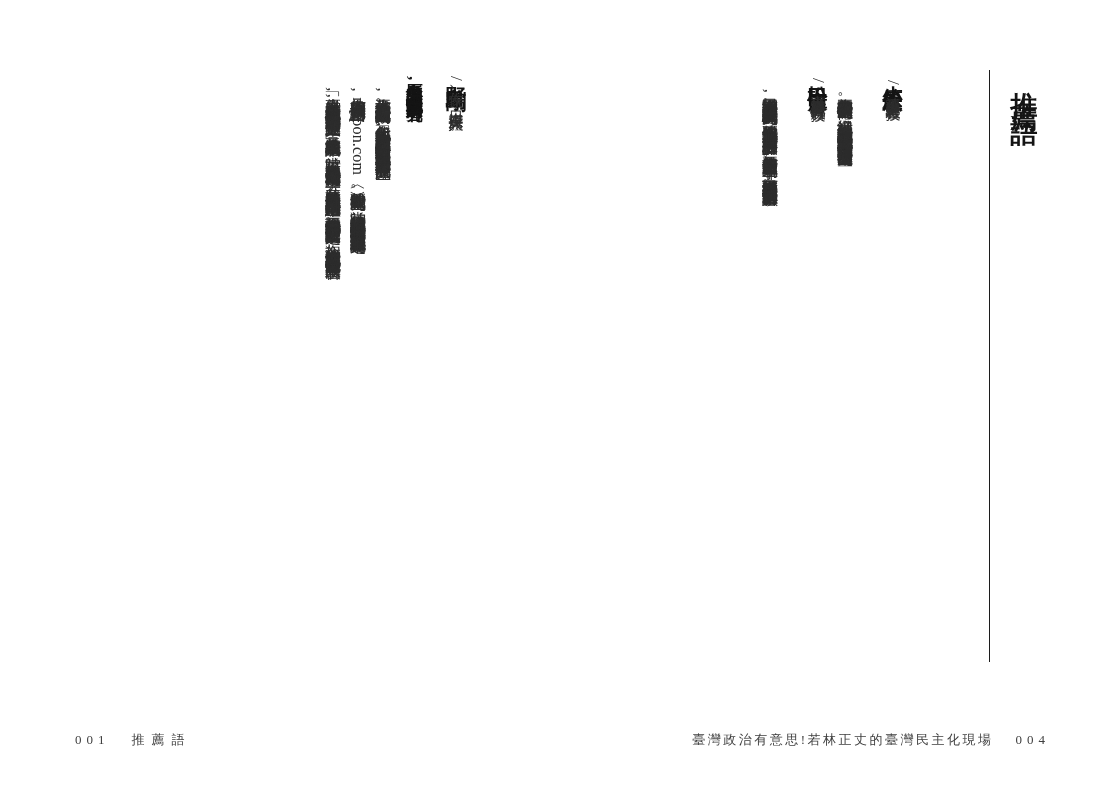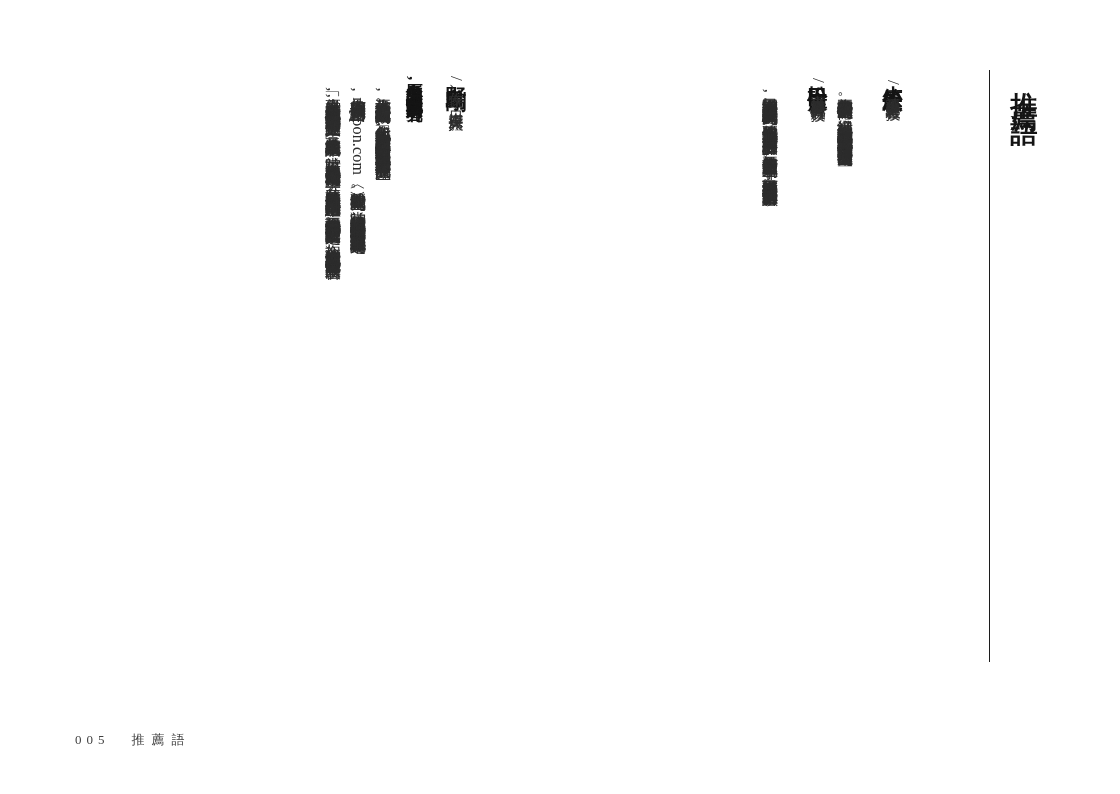--- a/index.html
+++ b/index.html
@@ -126,33 +126,36 @@
 
   <div class="page left-half">
     <div class="v-flow left-flow">
       <div class="author-line"><span class="author-name big">野島剛</span><span class="slash">/</span><span class="affiliation">作家、日本資深媒體人</span></div>
       <h2 class="sub-heading">歷史的見證者,同時也是當事人的研究者</h2>
       <p class="body-par">本書作者若林正丈,在臺灣政治研究領域樹立了不可動搖里程碑的人物。自一九七〇年代起,即日本社會普遍對臺灣「麻木」般冷漠的時期,若林便作為日本學界幾乎唯一的臺灣政治研究者,與被稱為「黨外」的民主化運動人士交流,並和臺灣政治的民主化進程一同前行,開展他的研究人生。</p>
       <p class="body-par">本書的內容框架,源自多語言網站 nippon.com 連載的〈我的臺灣研究人生〉。當時,我擔任該網站的總編輯,曾親自邀請若林先生撰寫這個專欄,因為我深信,他的親身經歷值得被記錄在歷史之中。</p>
       <p class="body-par">「身為研究者,能在人生精力最充沛的時期,恰逢臺灣現代社會邁向自由與民主的『最好的時光』,這是莫大的幸運。」這是若林先生在本書後記中的一段話。當時,不僅日本人,即便是臺灣人自己要研究臺灣政治都極為困難。而若林,幾乎是在一片無人開墾的荒野上,獨自與臺灣政治纏鬥了半個世紀。他不僅是臺灣現代史變革時期的珍貴見證者,更可說是這段歷史的當事人之一。如今,這位研究者珍貴的記錄繼日本之後,也即將在臺灣出版,令人由衷欣喜。</p>
     </div>
     <div class="footer footer-left">
-      <span class="folio">005</span><span class="running-left">推薦語</span>
+      <span class="folio">001</span><span class="running-left">推薦語</span>
     </div>
   </div>
 
   <div class="page right-half">
     <div class="v-flow right-flow">
       <div class="title-col">
         <h1>推薦語</h1>
       </div>
       <section class="rec-section first">
         <div class="author-line"><span class="author-name">小笠原欣幸</span><span class="slash">/</span><span class="affiliation">清華大學榮譽講座教授</span></div>
         <p class="body-par">本書為若林正丈老師五十年的臺灣研究生涯的回憶錄。這半世紀裡,若林老師多次來臺進行實地考察,陪伴臺灣走過了民主化與中華民國臺灣化的現場,本書不僅是臺灣近代史的歷程,亦是這位日本頂尖學者的研究生涯回望。</p>
       </section>
       <section class="rec-section second">
         <div class="author-line"><span class="author-name">松田康博</span><span class="slash">/</span><span class="affiliation">東京大学東洋文化研究所教授</span></div>
         <p class="body-par">當日本國內還沒有人關注臺灣時,若林正丈教授就已經是臺灣研究的先驅。他研究臺灣超過五十年,專注於臺灣的歷史與政治,並出版許多著名的作品。要知道這些著作是如何產生的,並非易事。而本書可以從中了解若林教授的研究歷程,是一本富有價值的必讀書籍。</p>
       </section>
     </div>
+    <div class="footer footer-right">
+      <span class="running-right">臺灣政治有意思!若林正丈的臺灣民主化現場</span><span class="folio">004</span>
+    </div>
   </div>
 
 </div>
 
 </body></html>

